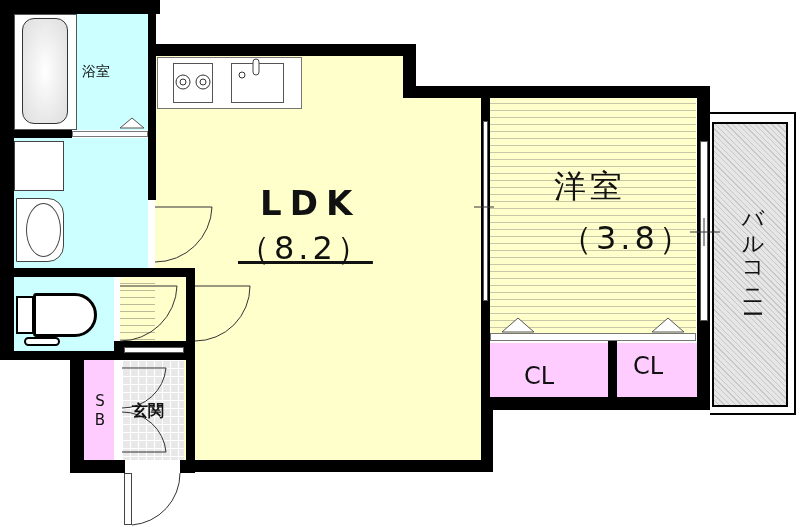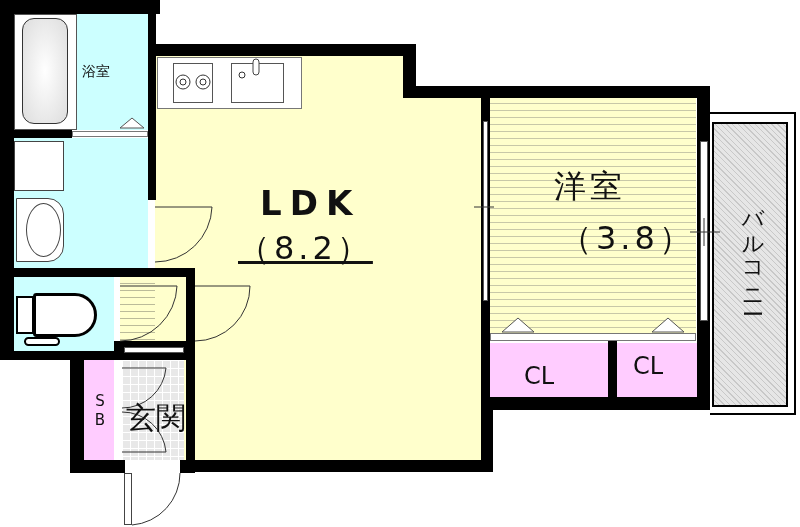--- a/index.html
+++ b/index.html
@@ -132,13 +132,13 @@
 
 <div class="label" style="left:554px;top:170px;font-size:32px;letter-spacing:4px;">洋室</div>
 <div class="label" style="left:538px;top:222px;font-size:32px;letter-spacing:4px;margin-left:22px;">（3.8）</div>
 
 <div class="label" style="left:524px;top:364px;font-size:24px;">CL</div>
 <div class="label" style="left:633px;top:354px;font-size:24px;">CL</div>
 
 <div class="label" style="left:742px;top:194px;font-size:22px;writing-mode:vertical-rl;letter-spacing:2px;">バルコニー</div>
 
 <div class="label" style="left:92px;top:392px;font-size:15px;writing-mode:vertical-rl;text-orientation:upright;letter-spacing:1px;">SB</div>
-<div class="label" style="left:126px;top:403px;font-size:30px;">玄関</div>
+<div class="label" style="left:132px;top:403px;font-size:16px;font-weight:bold;">玄関</div>
 
 </body></html>

